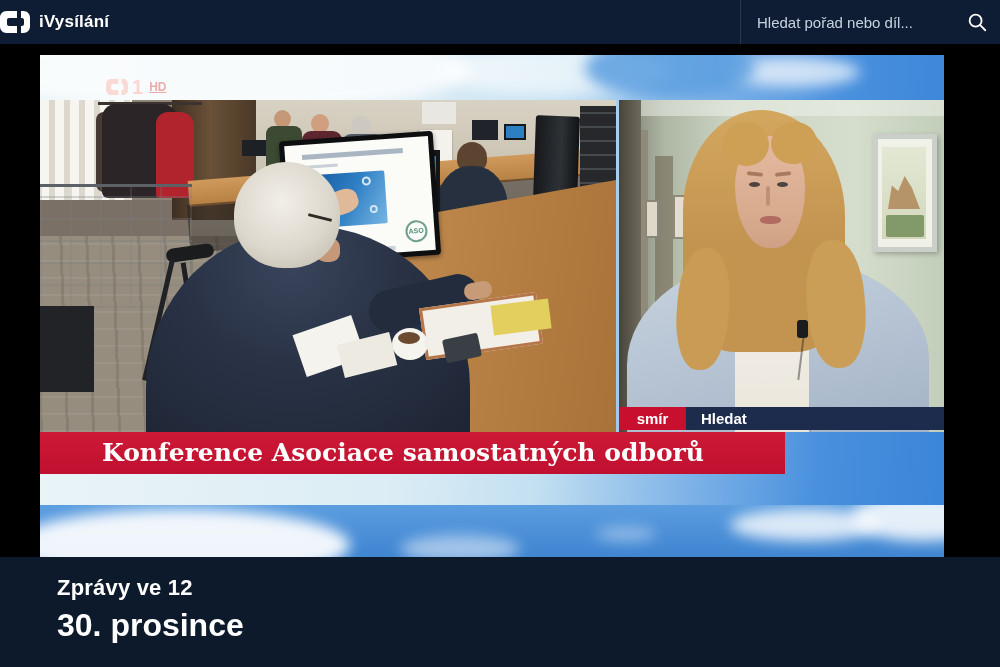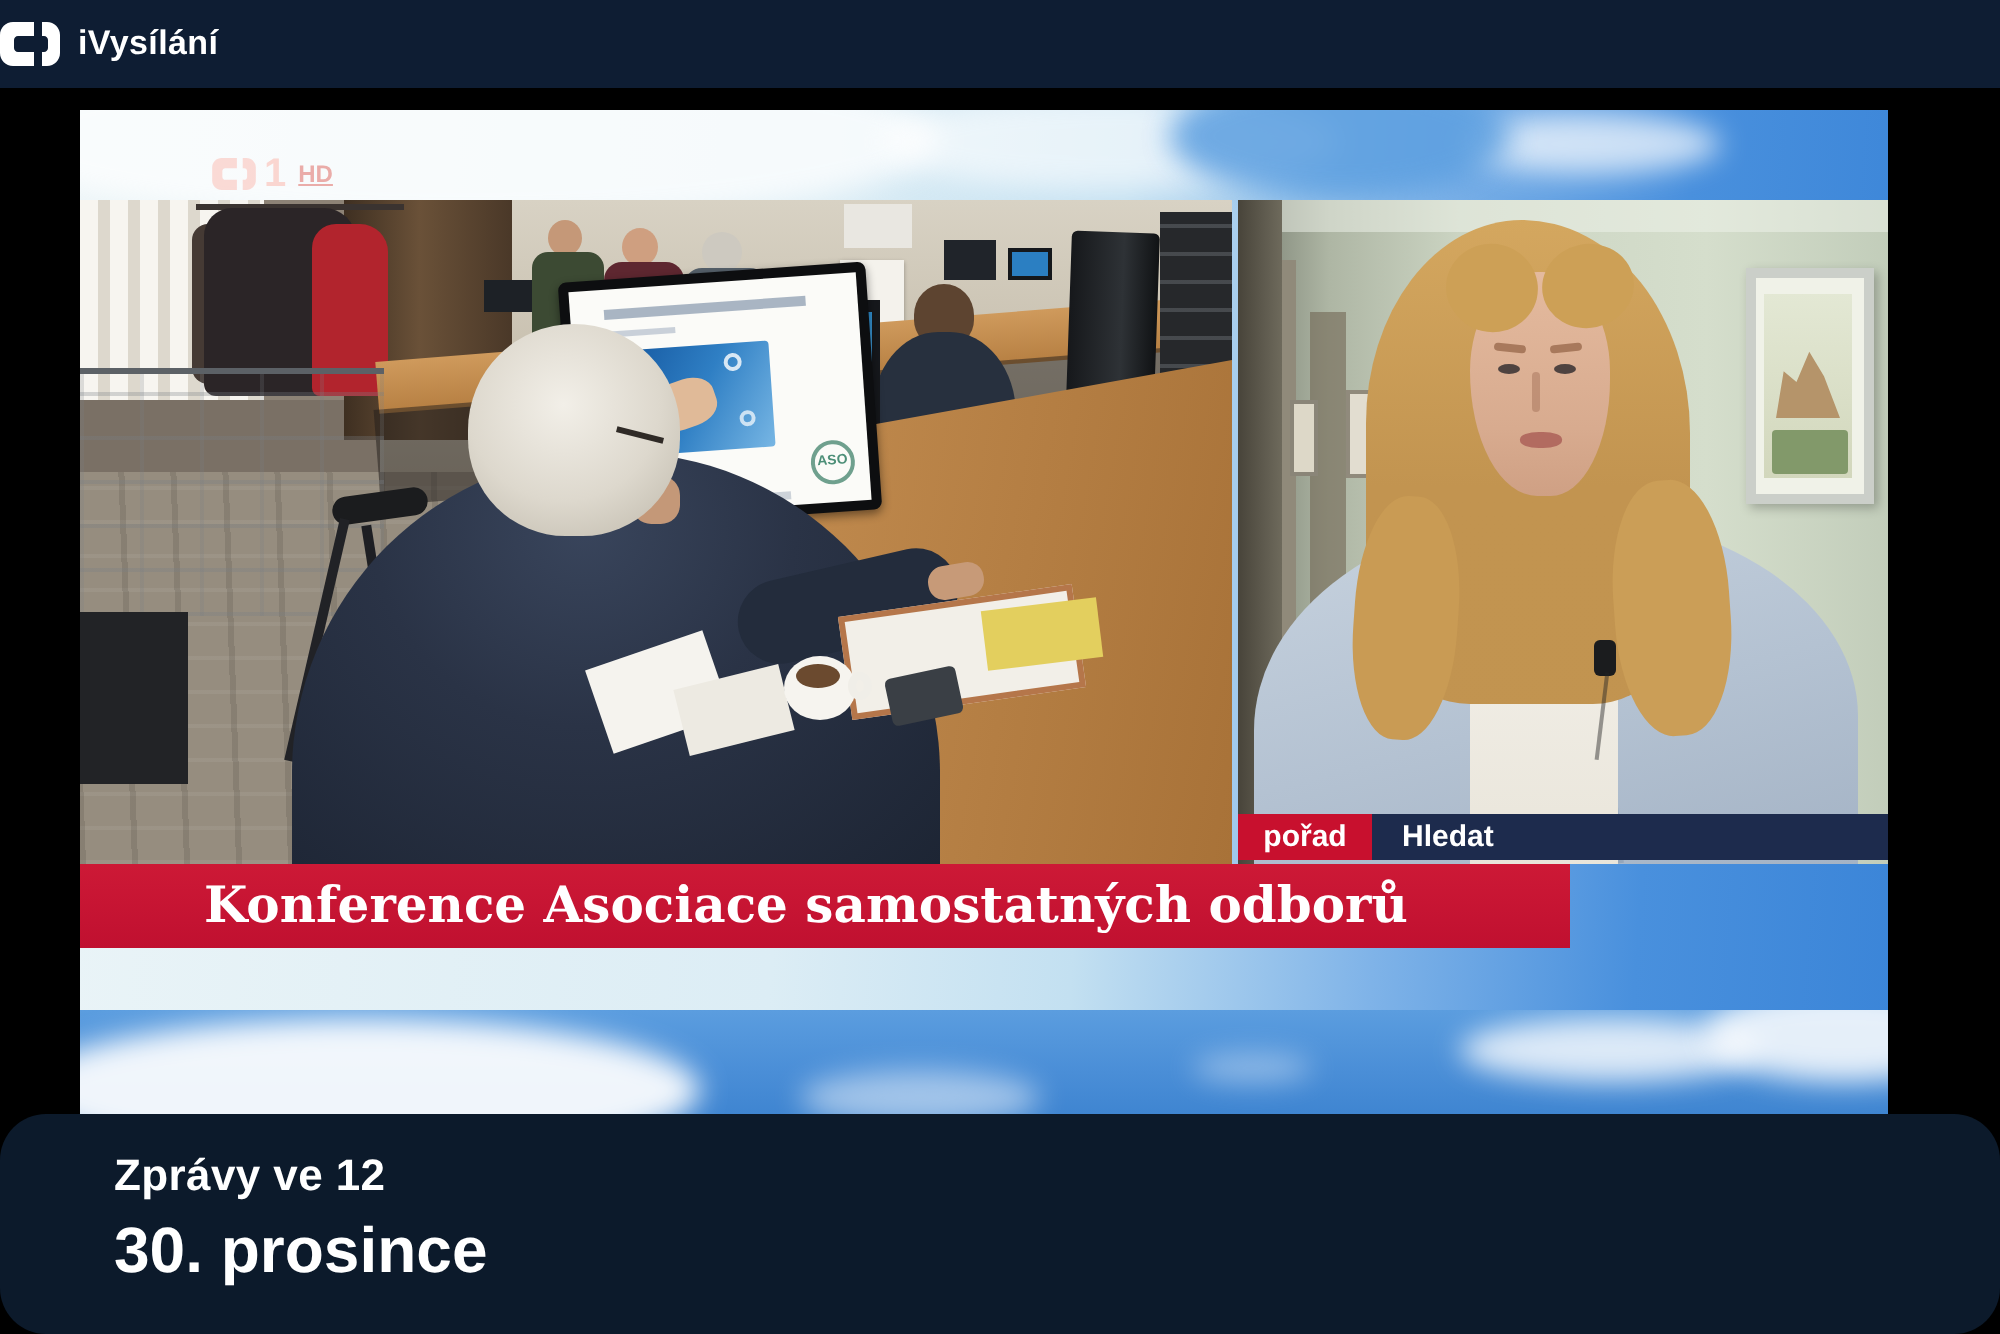--- a/index.html
+++ b/index.html
@@ -205,36 +205,43 @@
                     letter-spacing:-.2px; white-space:nowrap; }
   .map-strip { position:absolute; left:0; top:450px; width:904px; height:52px; overflow:hidden;
                background:linear-gradient(180deg,#5b9ddf 0%,#4a8ed7 60%,#3f85d1 100%); z-index:20; }
   .mc1 { left:-30px; top:4px; width:340px; height:72px; opacity:.92; }
   .mc2 { left:360px; top:30px; width:120px; height:28px; opacity:.5; }
   .mc3 { left:690px; top:4px; width:150px; height:32px; opacity:.8; }
   .mc4 { left:812px; top:-12px; width:140px; height:48px; opacity:.85; }
   .mc5 { left:556px; top:22px; width:60px; height:14px; opacity:.4; }
 
   
-  .bottom-bar { position:absolute; left:0; top:557px; width:1000px; height:110px; background:#0c1a2b;border-radius:23px; }
+  .bottom-bar { position:absolute; left:0; top:557px; width:1000px; height:110px; background:#0c1a2b; }
   .show-title { padding:18px 0 0 57px; color:#fff; font-size:22px; font-weight:700; letter-spacing:.2px; }
   .episode-title { padding:6px 0 0 57px; color:#fff; font-size:32px; font-weight:700; }
 </style>
 </head>
 <body>
 
 <div class="screen">
 
   <header class="topbar">
     <div class="brand">
       <svg width="30" height="22" viewBox="0 0 30 22">
         <path fill="#ffffff" d="M17 0 H6.5 C2.9 0 0 2.9 0 6.5 V15.5 C0 19.1 2.9 22 6.5 22 H17 V15 H9 C7.9 15 7 14.1 7 13 V9 C7 7.9 7.9 7 9 7 H17 Z"></path>
         <path fill="#ffffff" d="M21 0 h2.5 C27.1 0 30 2.9 30 6.5 V15.5 C30 19.1 27.1 22 23.5 22 H21 V15 h1 C23.1 15 24 14.1 24 13 V9 C24 7.9 23.1 7 22 7 h-1 Z"></path>
       </svg>
       <span class="brand-label">iVysílání</span>
+    </div>
+    <div class="search">
+      <input class="search-input" type="text" placeholder="Hledat pořad nebo díl..." style="">
+      <svg class="search-icon" width="22" height="22" viewBox="0 0 24 24">
+        <circle cx="10.5" cy="10.5" r="6.5" fill="none" stroke="#fff" stroke-width="2"></circle>
+        <line x1="15.5" y1="15.5" x2="21" y2="21" stroke="#fff" stroke-width="2" stroke-linecap="round"></line>
+      </svg>
     </div>
   </header>
 
   <main class="player-area">
     <div class="video-frame">
 
       <div class="cloud tc1"></div>
       <div class="cloud tc2"></div>
       <div class="cloud tc3"></div>
       <div class="cloud tb1"></div>
@@ -344,21 +351,21 @@
         <div class="p rs-brow-r"></div>
         <div class="p rs-eye-l"></div>
         <div class="p rs-eye-r"></div>
         <div class="p rs-nose"></div>
         <div class="p rs-lips"></div>
         <div class="p rs-mic"></div>
         <div class="p rs-micwire"></div>
       </div>
 
       <div class="live-bar">
-        <span class="live-chip">pořad</span>
+        <span class="live-chip">smír</span>
         <span class="live-loc">Hledat</span>
       </div>
 
       <div class="banner">
         <div class="banner-headline">Konference Asociace samostatných odborů</div>
       </div>
 
       <div class="map-strip">
         <div class="cloud mc1"></div>
         <div class="cloud mc2"></div>

